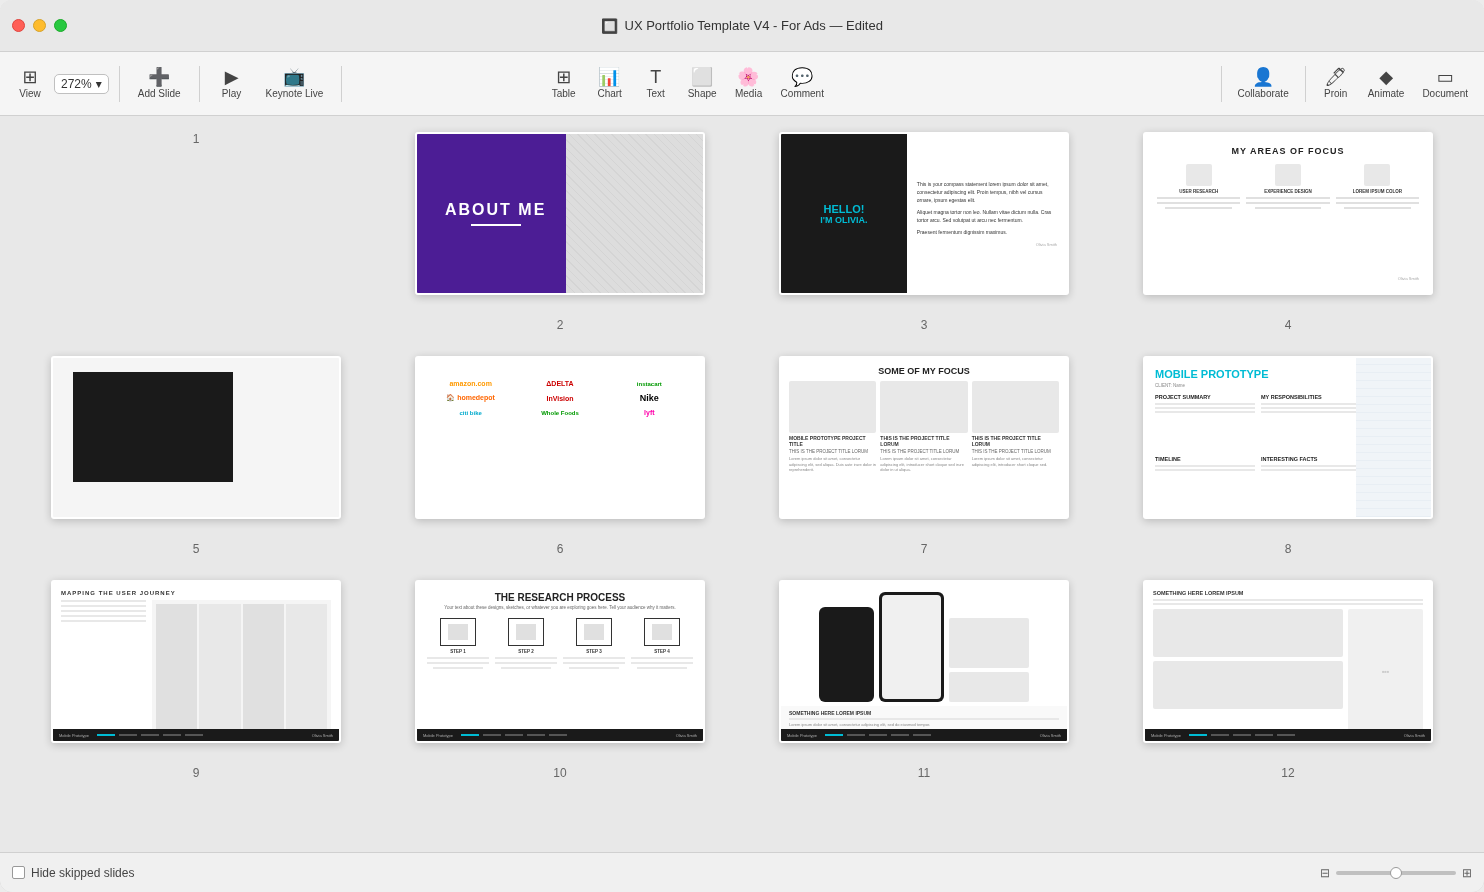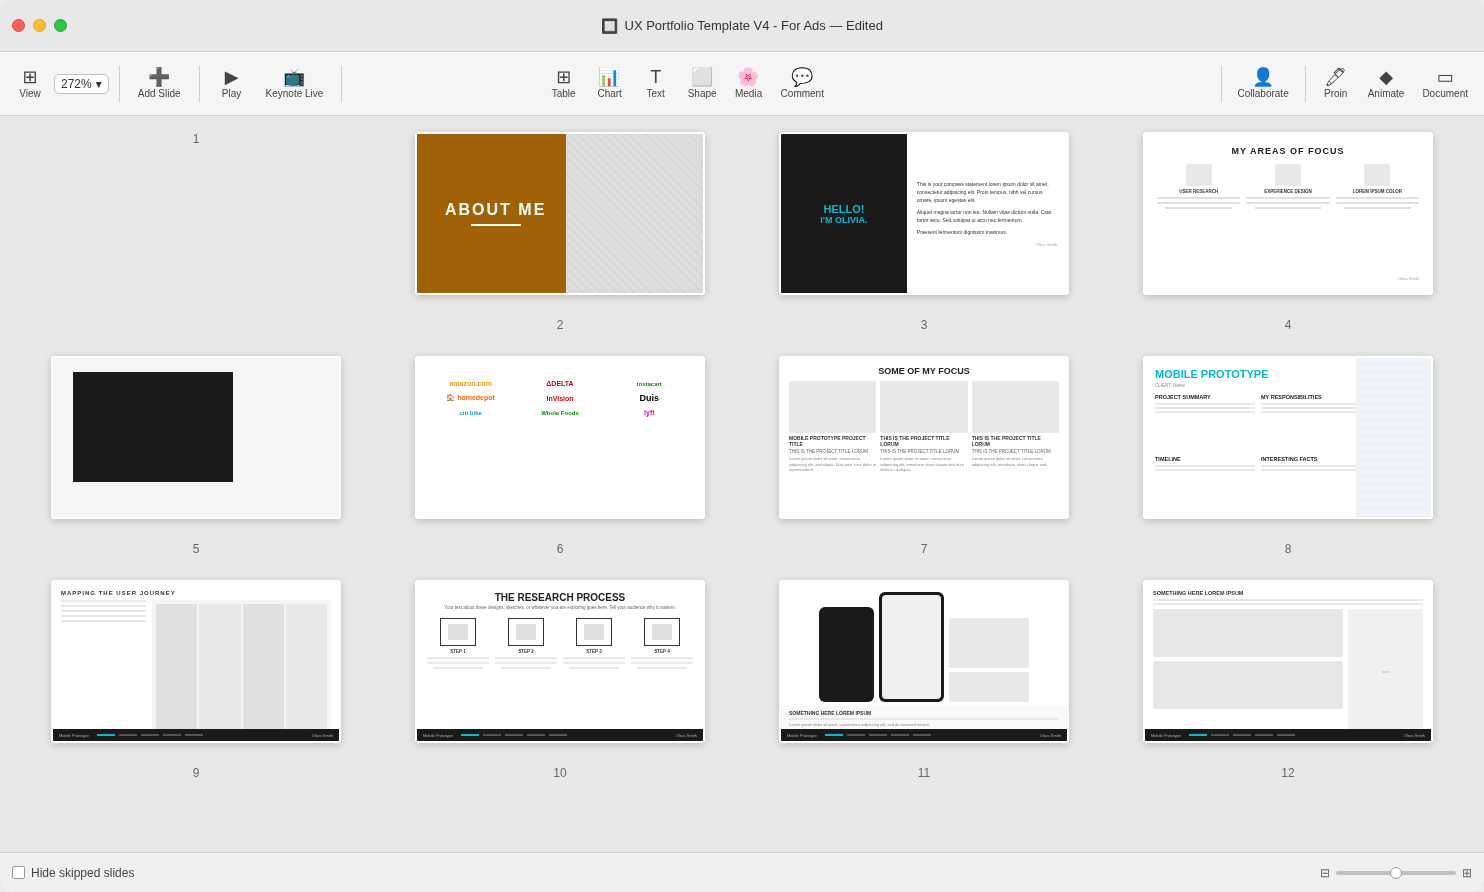--- a/index.html
+++ b/index.html
@@ -287,21 +287,21 @@
   <div class="main-content">
     <div class="slides-grid">
 
       <div class="slide-item">
         <span class="slide-num">1</span>
       </div>
 
       <div class="slide-item">
         <div class="slide-thumb">
           <div style="position:relative; width:100%; height:100%; background:#f0f0f0;">
-            <div style="position:absolute; left:0; top:0; width:55%; height:100%; background:#a16207; display:flex; align-items:center; justify-content:center; flex-direction:column;">
+            <div style="position:absolute; left:0; top:0; width:55%; height:100%; background:#4c1d95; display:flex; align-items:center; justify-content:center; flex-direction:column;">
               <div style="color:#fff; font-size:16px; font-weight:800; letter-spacing:2px;">ABOUT ME</div>
               <div style="width:50px; height:2px; background:#fff; margin-top:5px;"></div>
             </div>
             <div style="position:absolute; right:0; top:0; width:48%; height:100%; background:#ddd;">
               <div style="width:100%; height:100%; background: repeating-linear-gradient(45deg, #ccc, #ccc 1px, #ddd 1px, #ddd 6px); opacity:0.5;"></div>
             </div>
           </div>
         </div>
         <span class="slide-num">2</span>
       </div>
@@ -368,21 +368,21 @@
 
       <div class="slide-item">
         <div class="slide-thumb">
           <div style="background:#fff; padding:14px 12px; height:100%; display:flex; flex-direction:column;">
             <div style="display:grid; grid-template-columns:repeat(3,1fr); gap:6px; align-items:center; padding-top:8px;">
               <div style="font-size:7px; color:#ff9900; font-weight:700; text-align:center;">amazon.com</div>
               <div style="font-size:7px; color:#cc0000; font-weight:700; text-align:center;">ΔDELTA</div>
               <div style="font-size:6px; color:#009900; font-weight:700; text-align:center;">instacart</div>
               <div style="font-size:7px; color:#ff6600; font-weight:700; text-align:center;">🏠 homedepot</div>
               <div style="font-size:7px; color:#cc0000; font-weight:700; text-align:center;">InVision</div>
-              <div style="font-size:9px; color:#000; font-weight:900; text-align:center;">Duis</div>
+              <div style="font-size:9px; color:#000; font-weight:900; text-align:center;">Nike</div>
               <div style="font-size:6px; color:#00aacc; font-weight:700; text-align:center;">citi bike</div>
               <div style="font-size:6px; color:#009900; font-weight:700; text-align:center;">Whole Foods</div>
               <div style="font-size:7px; color:#ff00aa; font-weight:700; text-align:center;">lyft</div>
             </div>
           </div>
         </div>
         <span class="slide-num">6</span>
       </div>
 
       <div class="slide-item">

